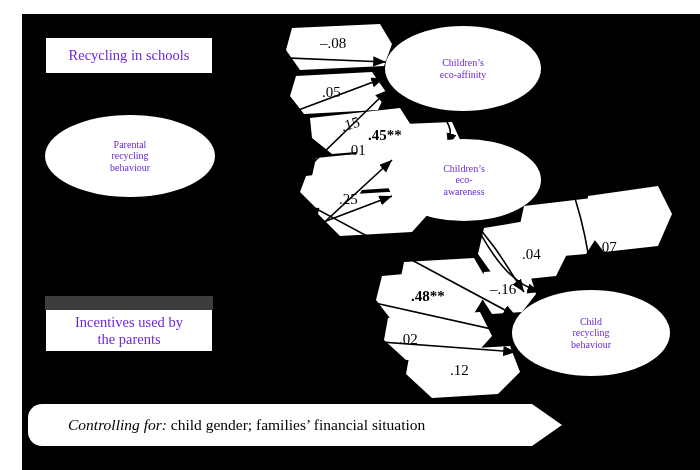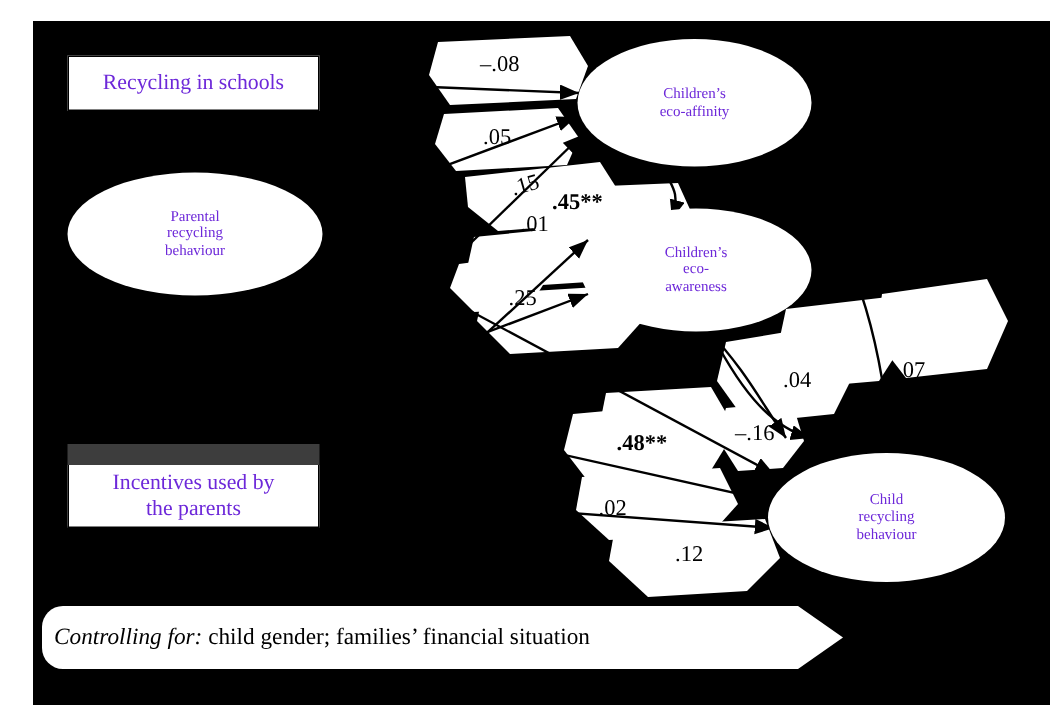--- a/index.html
+++ b/index.html
@@ -68,21 +68,21 @@
   }
   .plabel.bold { font-weight: bold; }
   
   .ctrl-bar {
     position: absolute;
     background: #ffffff;
     color: #000000;
     display: flex;
     align-items: center;
     font-size: 15.5px;
-    padding-left: 8px;
+    padding-left: 40px;
     box-sizing: border-box;
     border-radius: 14px 0 0 14px;
   }
   .ctrl-bar i { font-style: italic; }
 </style>
 </head>
 <body>
 
 <div id="canvas">
   <div id="plate"></div>
@@ -144,21 +144,21 @@
   </div>
 
   <div class="node ellipse" style="left:385px; top:26px; width:156px; height:85px;">
     <span class="node-label">Children’s<br>eco-affinity</span>
   </div>
 
   <div class="node ellipse" style="left:387px; top:139px; width:154px; height:82px;">
     <span class="node-label">Children’s<br>eco-<br>awareness</span>
   </div>
 
-  <div class="node ellipse" style="left:512px; top:302px; width:158px; height:86px;">
+  <div class="node ellipse" style="left:512px; top:290px; width:158px; height:86px;">
     <span class="node-label">Child<br>recycling<br>behaviour</span>
   </div>
 
   <div class="plabel" style="left:320px; top:36px;">–.08</div>
   <div class="plabel" style="left:322px; top:85px;">.05</div>
   <div class="plabel" style="left:341px; top:117px; transform:rotate(-16deg);">.15</div>
   <div class="plabel bold" style="left:368px; top:128px;">.45**</div>
   <div class="plabel" style="left:337px; top:143px;margin-left:10px;">.01</div>
   <div class="plabel" style="left:339px; top:192px;">.25</div>
   <div class="plabel" style="left:522px; top:247px;">.04</div>

